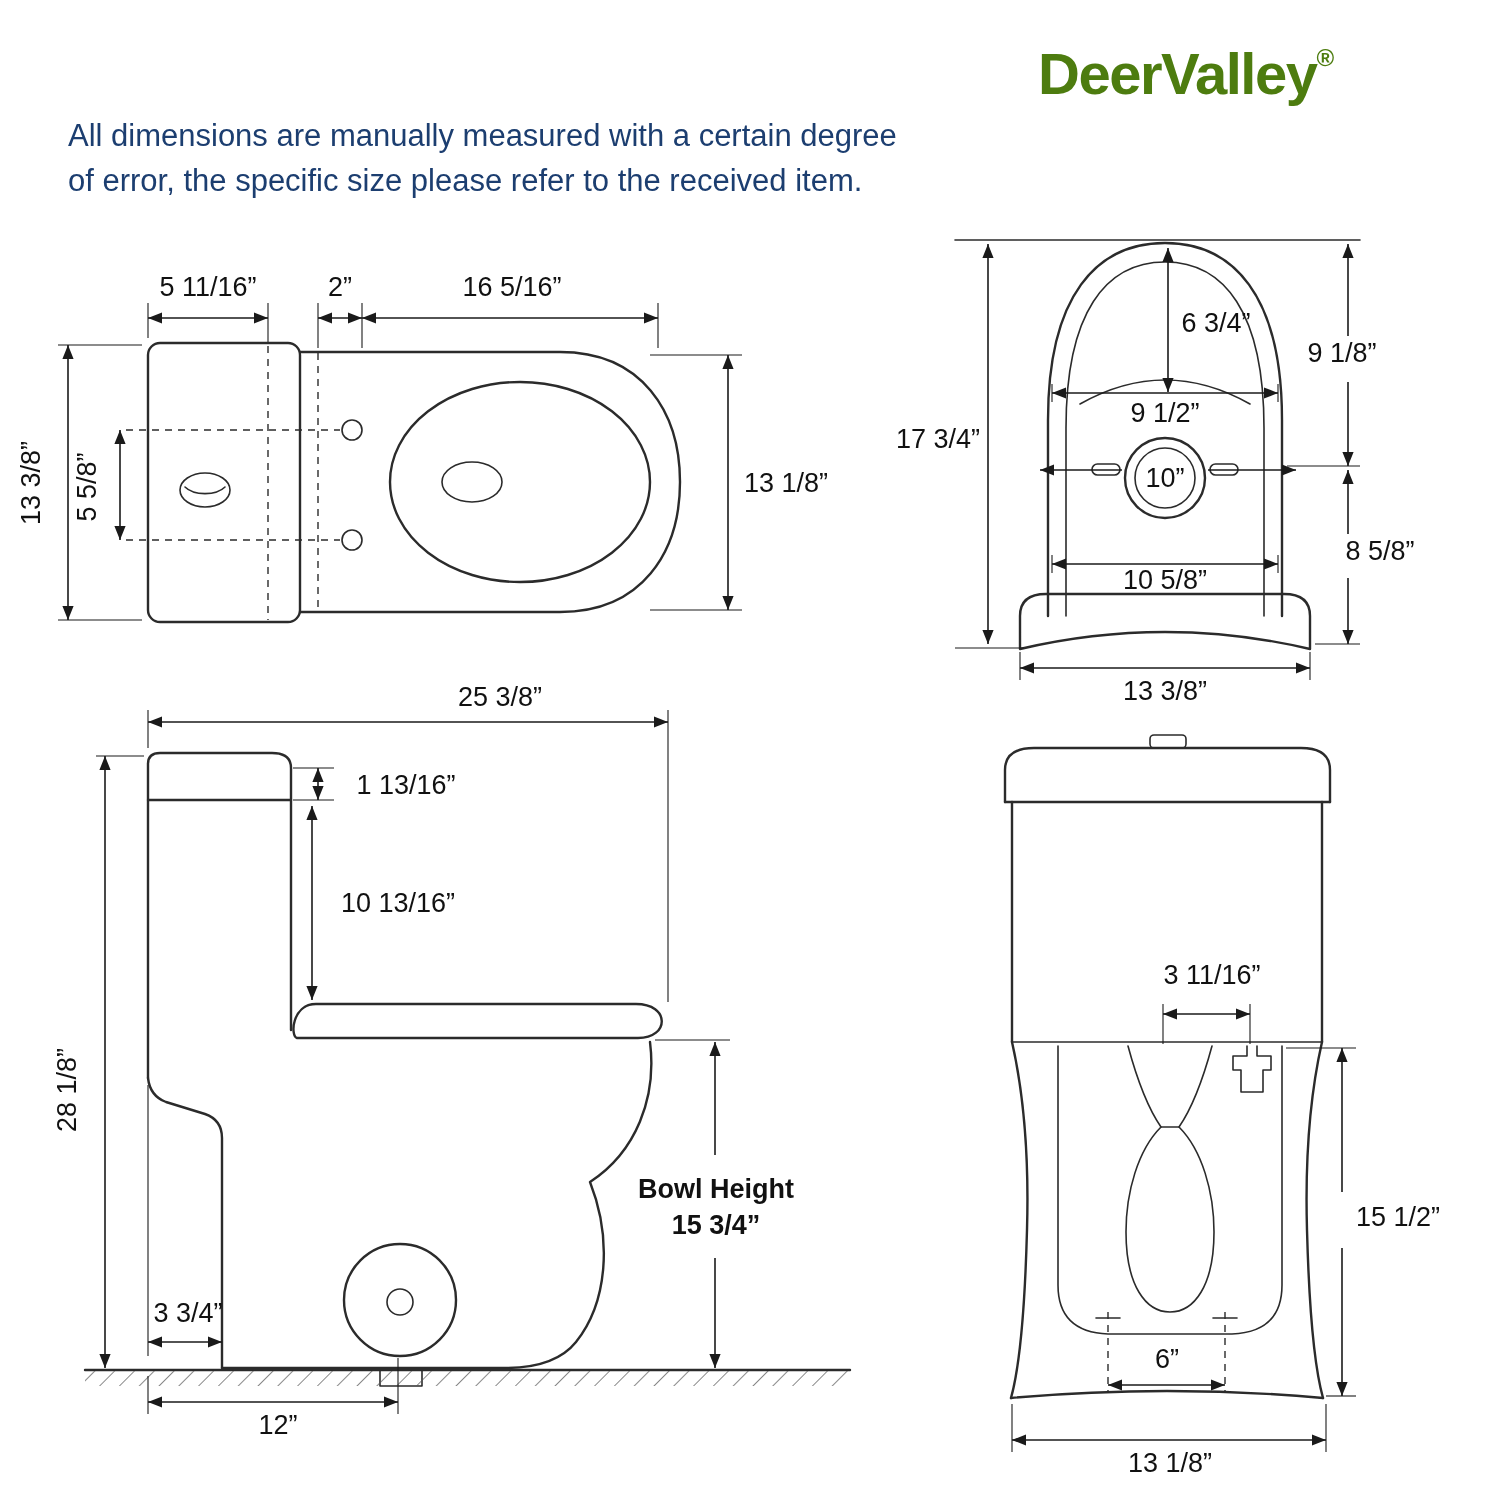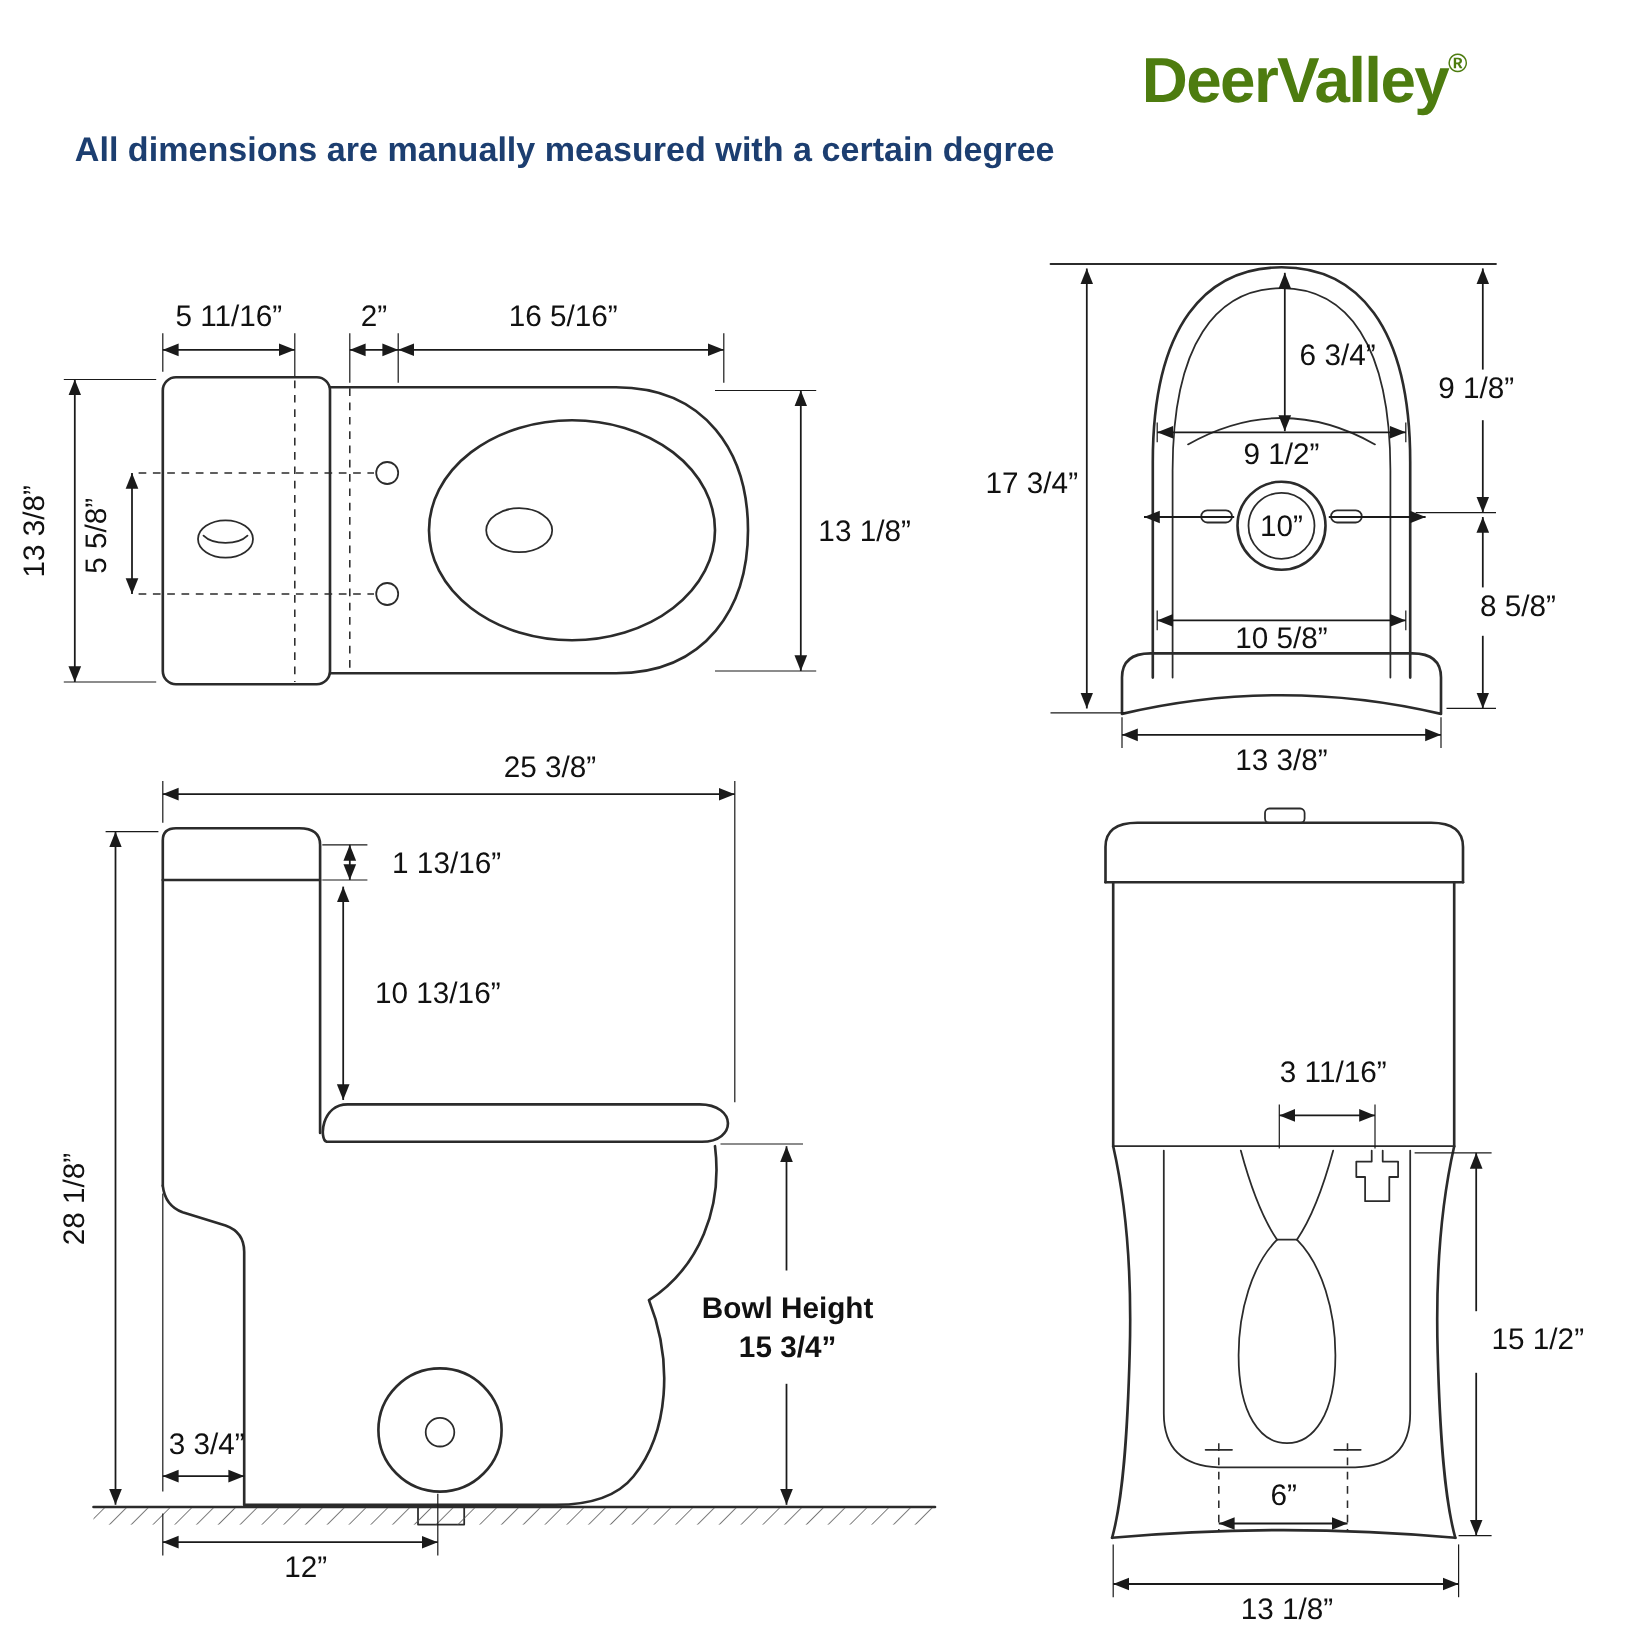--- a/index.html
+++ b/index.html
@@ -1,21 +1,21 @@
 <!DOCTYPE html>
 <html><head>
 <meta charset="utf-8">
 <style>
   *{margin:0;padding:0;box-sizing:border-box}
   html,body{background:#ffffff}
   body{width:1500px;height:1500px;position:relative;overflow:hidden;font-family:"Liberation Sans",sans-serif}
   .page{position:absolute;inset:0;background:#fff}
   .brand{position:absolute;top:40px;left:1038px;font-size:58px;font-weight:800;color:#4d7c0f;letter-spacing:-1.5px;white-space:nowrap}
   .brand .reg{font-size:24px;vertical-align:28px;font-weight:700;letter-spacing:0}
-  .disclaimer{position:absolute;top:114px;left:68px;color:#1c3e70;font-size:31px;font-weight:700;line-height:1.45;white-space:nowrap}
+  .disclaimer{position:absolute;top:114px;left:68px;color:#1c3e70;font-size:31px;font-weight:400;line-height:1.45;white-space:nowrap}
   svg.canvas{position:absolute;top:0;left:0}
   .ol{fill:none;stroke:#2b2b2b;stroke-width:2.4;stroke-linecap:round;stroke-linejoin:round}
   .thin{fill:none;stroke:#2b2b2b;stroke-width:1.6;stroke-linecap:round;stroke-linejoin:round}
   .dash{fill:none;stroke:#2b2b2b;stroke-width:1.4;stroke-dasharray:7 6}
   .dim{stroke:#1a1a1a;stroke-width:1.6;fill:none}
   .ext{stroke:#1a1a1a;stroke-width:1.1;fill:none}
   .t{font-family:"Liberation Sans",sans-serif;font-size:27px;fill:#111;text-anchor:middle}
   .tb{font-weight:700}
 </style>
 </head>
@@ -216,15 +216,16 @@
         <line class="dim" x1="1012" y1="1440" x2="1326" y2="1440" marker-start="url(#arr)" marker-end="url(#arr)"></line>
         <text class="t" x="1170" y="1472">13 1/8”</text>
       </g>
     </g>
   </svg>
 
   <div class="brand"><span>DeerValley</span><span class="reg">®</span></div>
 
   <div class="disclaimer">
     <div>All dimensions are manually measured with a certain degree</div>
+    <div>of error, the specific size please refer to the received item.</div>
   </div>
 
 </div>
 
 </body></html>

